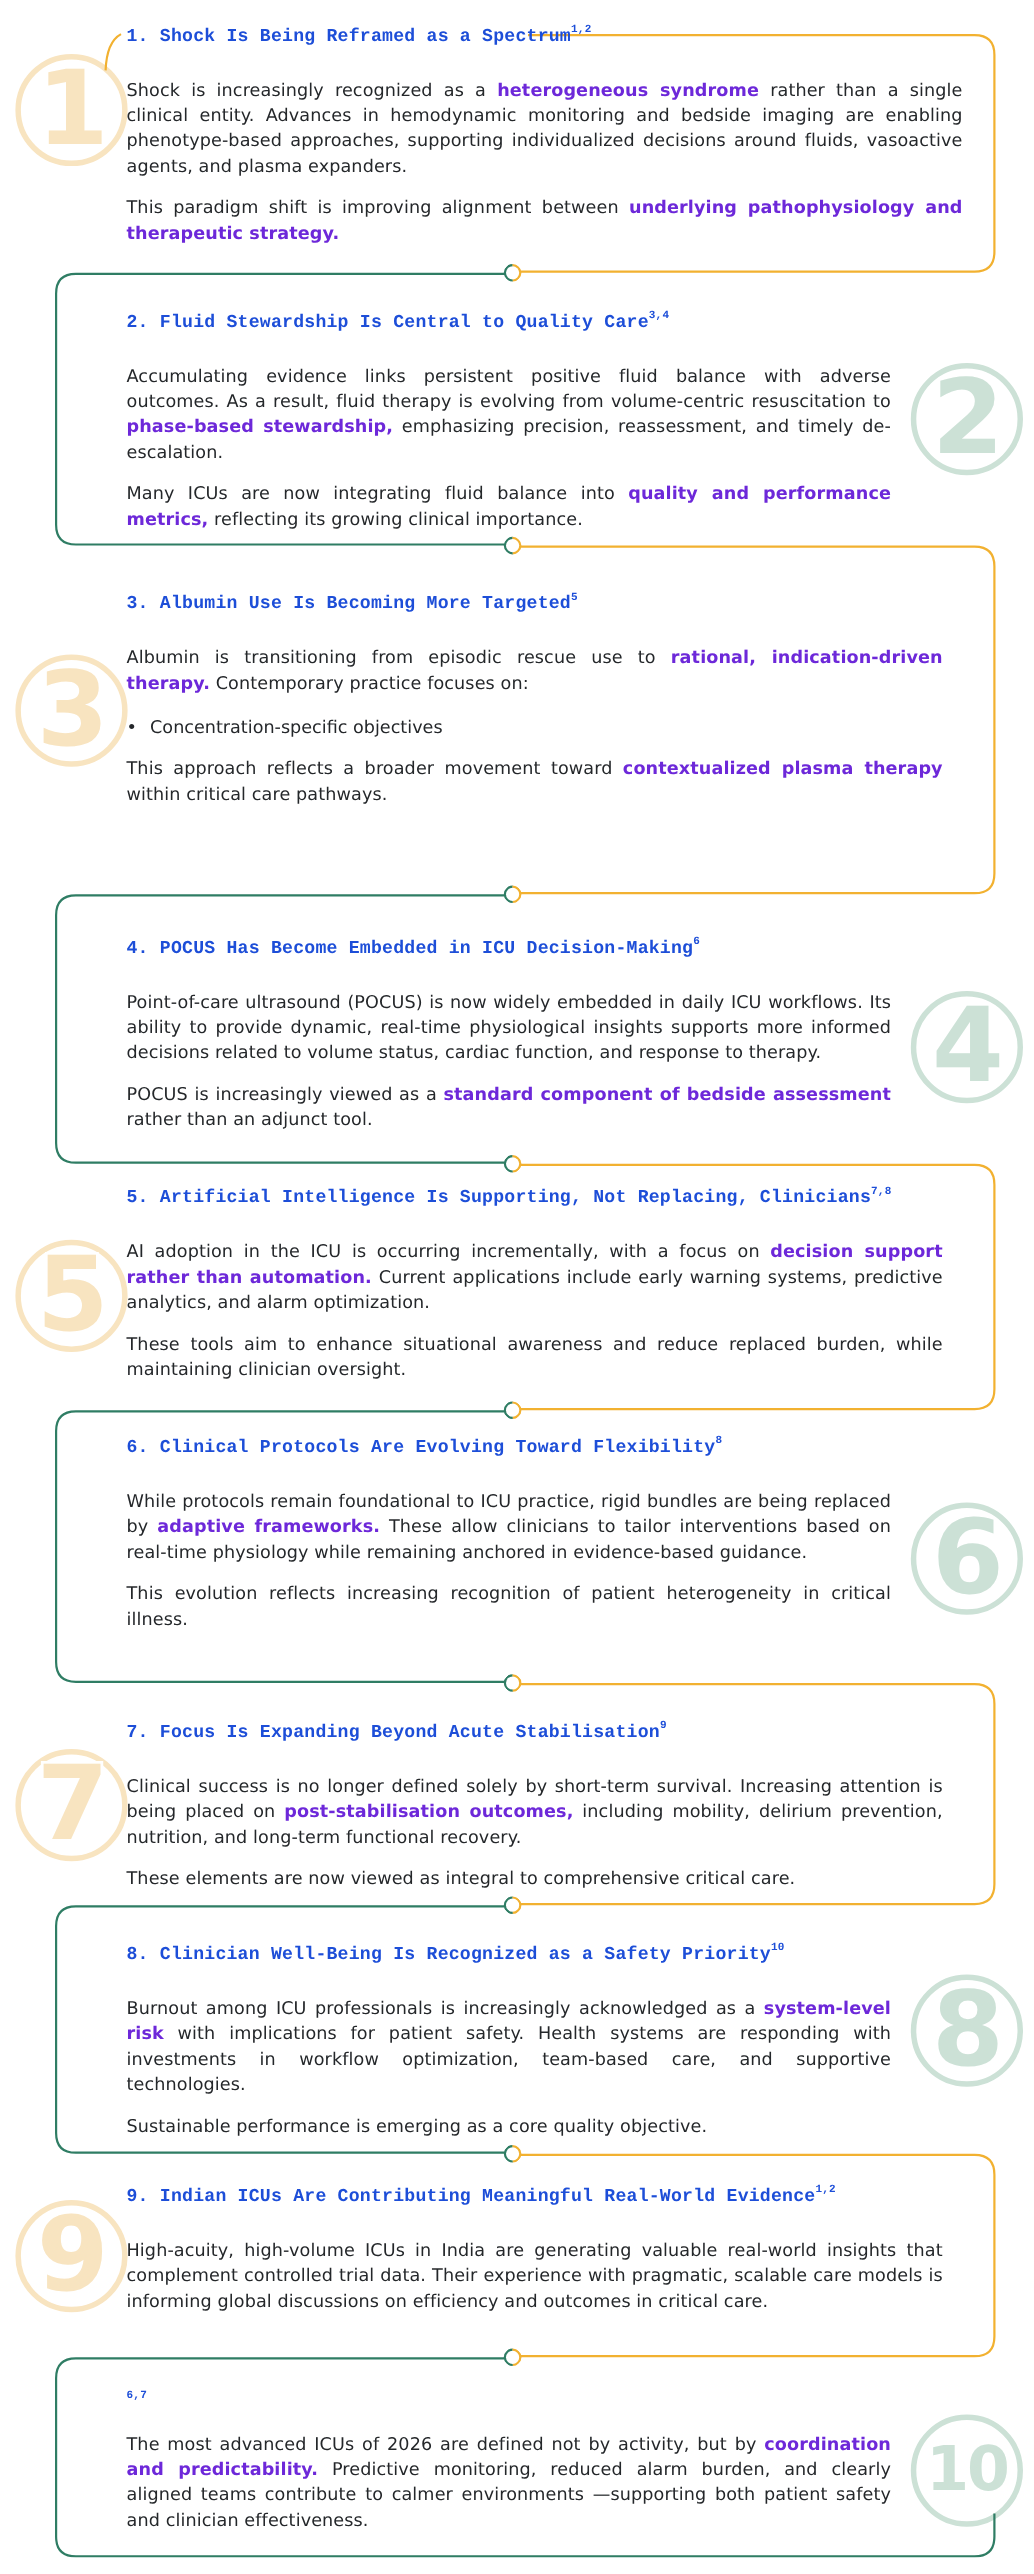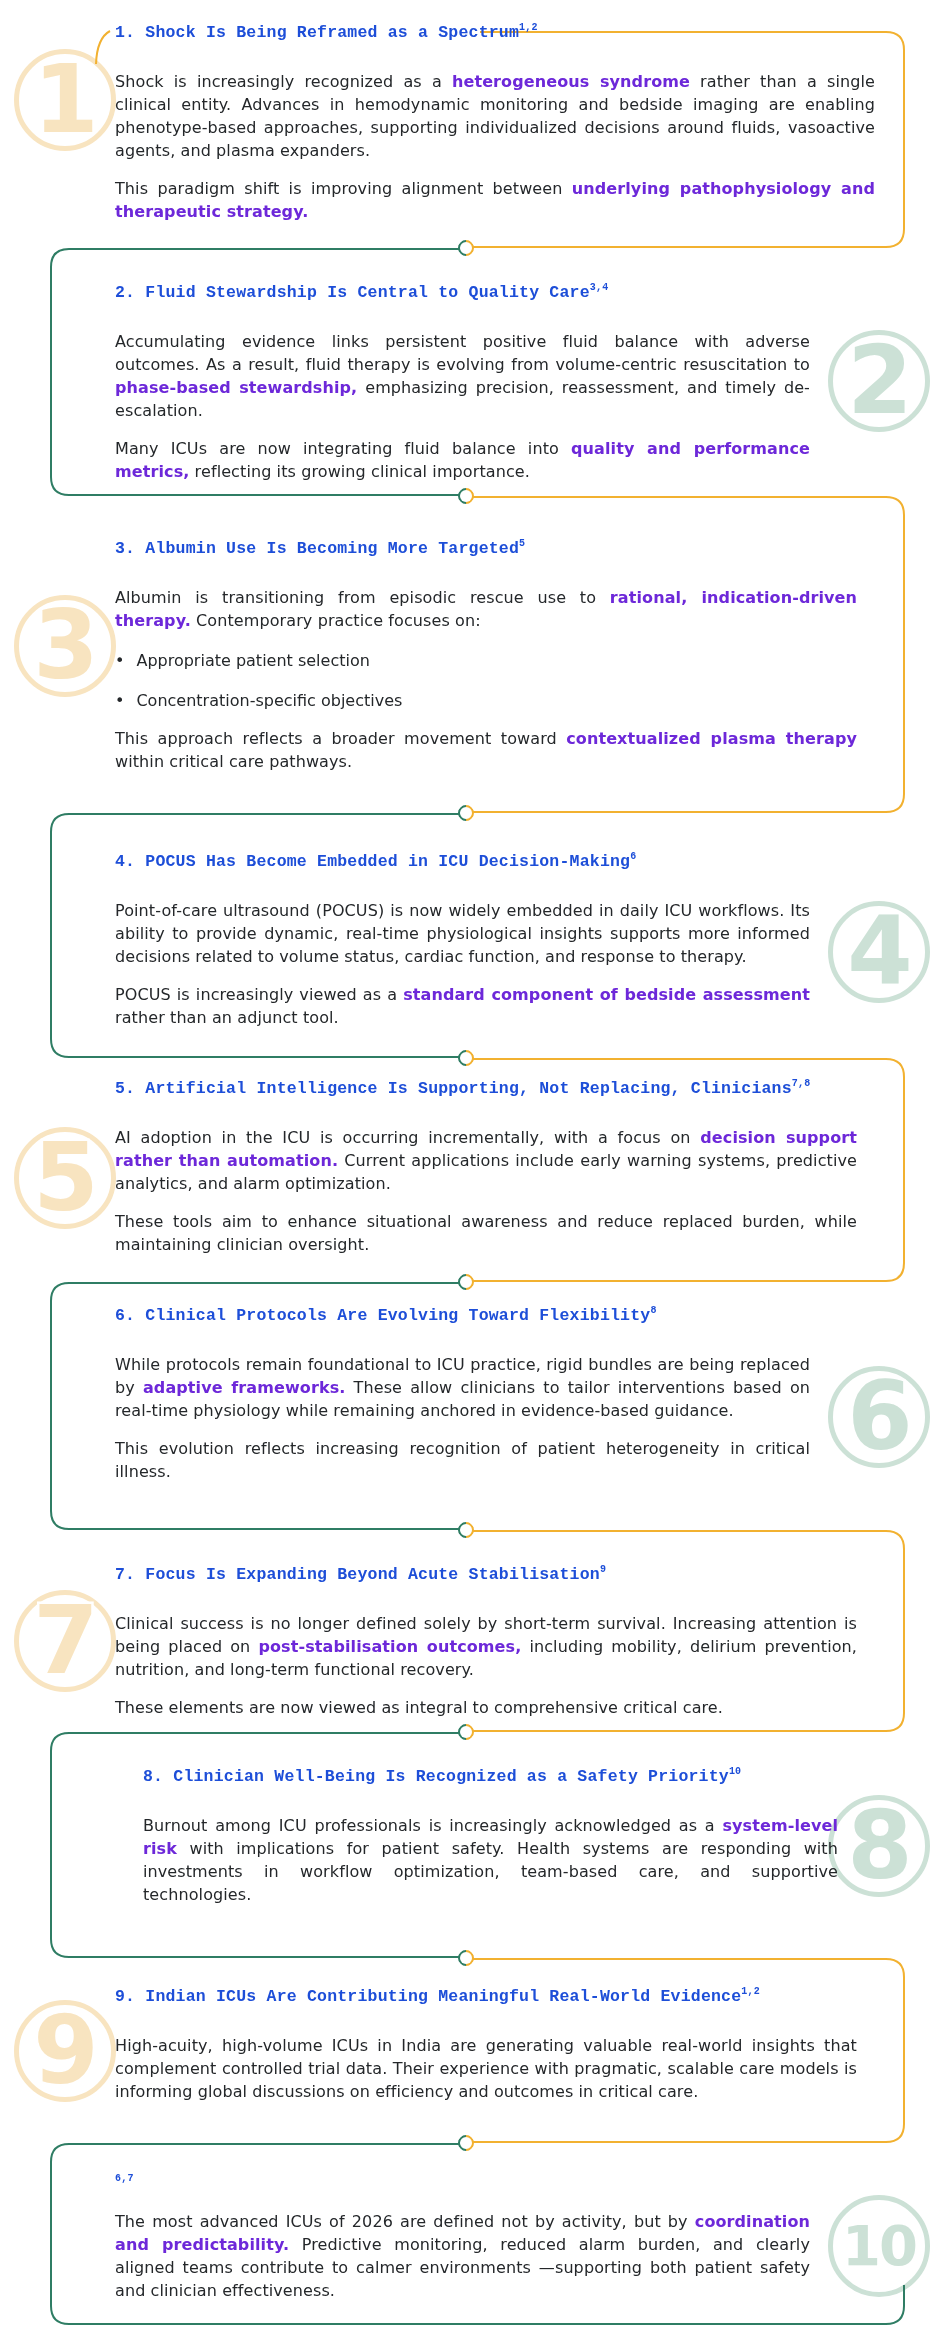--- a/index.html
+++ b/index.html
@@ -150,21 +150,20 @@
       <div class="node" style="border-color: rgb(47, 125, 100) rgb(242, 177, 48) rgb(242, 177, 48) rgb(47, 125, 100);"></div>
       <div class="badge" style="border-color: rgb(248, 228, 192); left: 14px; top: 99px;">
         <span style="color: rgb(248, 228, 192); font-size: 94px;">3</span>
       </div>
       <div class="content" style="top: 42px; width: 742px;">
         <h2 class="title">
           <span>3. Albumin Use Is Becoming More Targeted</span>
           <sup>5</sup>
         </h2>
         <p><span>Albumin is transitioning from episodic rescue use to </span><b>rational, indication-driven therapy.</b><span> Contemporary practice focuses on:</span></p>
-        <div class="bullet"><span class="dot">•</span><span>Appropriate patient selection</span></div>
         <div class="bullet"><span class="dot">•</span><span>Concentration-specific objectives</span></div>
         <p><span>This approach reflects a broader movement toward </span><b>contextualized plasma therapy</b><span> within critical care pathways.</span></p>
       </div>
     </section>
     <section class="sec" style="height: 245px;">
       <svg viewBox="0 0 940 245" class="border-svg">
         <path d="M 466 1 H 69 Q 51 1 51 19 V 226 Q 51 244 69 244 H 466" fill="none" stroke="#2F7D64" stroke-width="2"></path>
       </svg>
       <div class="node" style="border-color: rgb(47, 125, 100) rgb(242, 177, 48) rgb(242, 177, 48) rgb(47, 125, 100);"></div>
       <div class="badge" style="border-color: rgb(204, 225, 214); left: 828px; top: 88px;">
@@ -231,26 +230,27 @@
       </div>
     </section>
     <section class="sec" style="height: 226px;">
       <svg viewBox="0 0 940 226" class="border-svg">
         <path d="M 466 1 H 69 Q 51 1 51 19 V 207 Q 51 225 69 225 H 466" fill="none" stroke="#2F7D64" stroke-width="2"></path>
       </svg>
       <div class="node" style="border-color: rgb(47, 125, 100) rgb(242, 177, 48) rgb(242, 177, 48) rgb(47, 125, 100);"></div>
       <div class="badge" style="border-color: rgb(204, 225, 214); left: 828px; top: 63px;">
         <span style="color: rgb(204, 225, 214); font-size: 94px;">8</span>
       </div>
-      <div class="content" style="top: 34px; width: 695px; margin-left: 28px;">
+      <div class="content" style="top: 34px; width: 695px;">
         <h2 class="title">
           <span>8. Clinician Well-Being Is Recognized as a Safety Priority</span>
           <sup>10</sup>
         </h2>
         <p><span>Burnout among ICU professionals is increasingly acknowledged as a </span><b>system-level risk</b><span> with implications for patient safety. Health systems are responding with investments in workflow optimization, team-based care, and supportive technologies.</span></p>
+        <p><span>Sustainable performance is emerging as a core quality objective.</span></p>
       </div>
     </section>
     <section class="sec" style="height: 185px;">
       <svg viewBox="0 0 940 185" class="border-svg">
         <path d="M 466 1 H 886 Q 904 1 904 19 V 166 Q 904 184 886 184 H 466" fill="none" stroke="#F2B130" stroke-width="2"></path>
       </svg>
       <div class="node" style="border-color: rgb(47, 125, 100) rgb(242, 177, 48) rgb(242, 177, 48) rgb(47, 125, 100);"></div>
       <div class="badge" style="border-color: rgb(248, 228, 192); left: 14px; top: 42px;">
         <span style="color: rgb(248, 228, 192); font-size: 94px;">9</span>
       </div>

